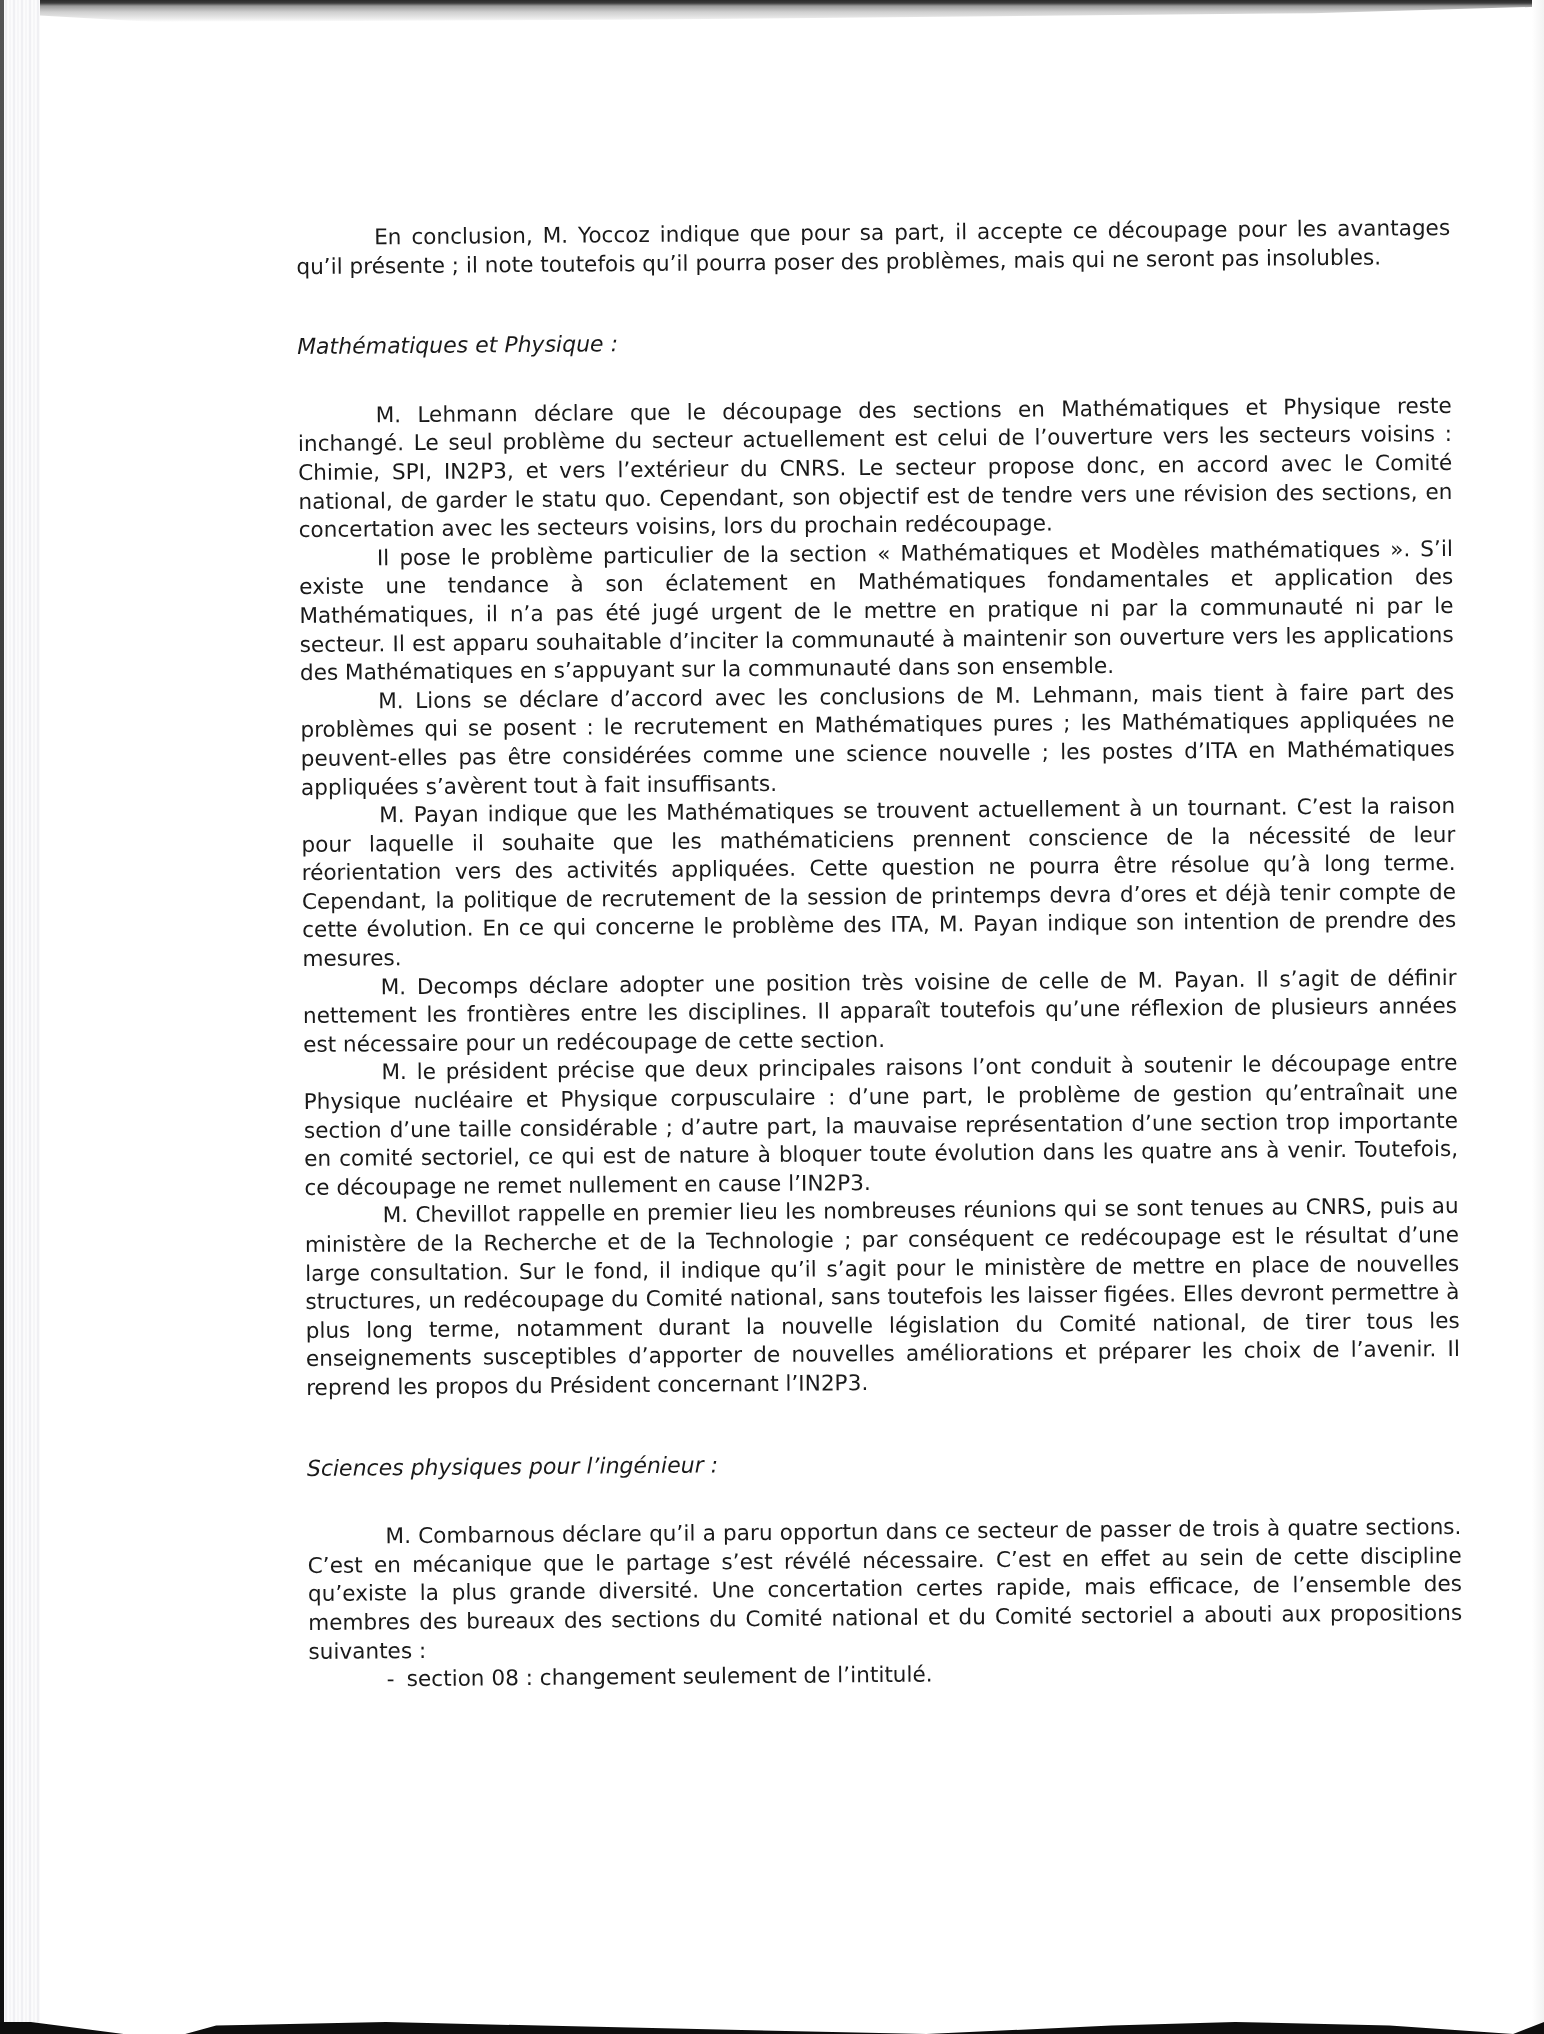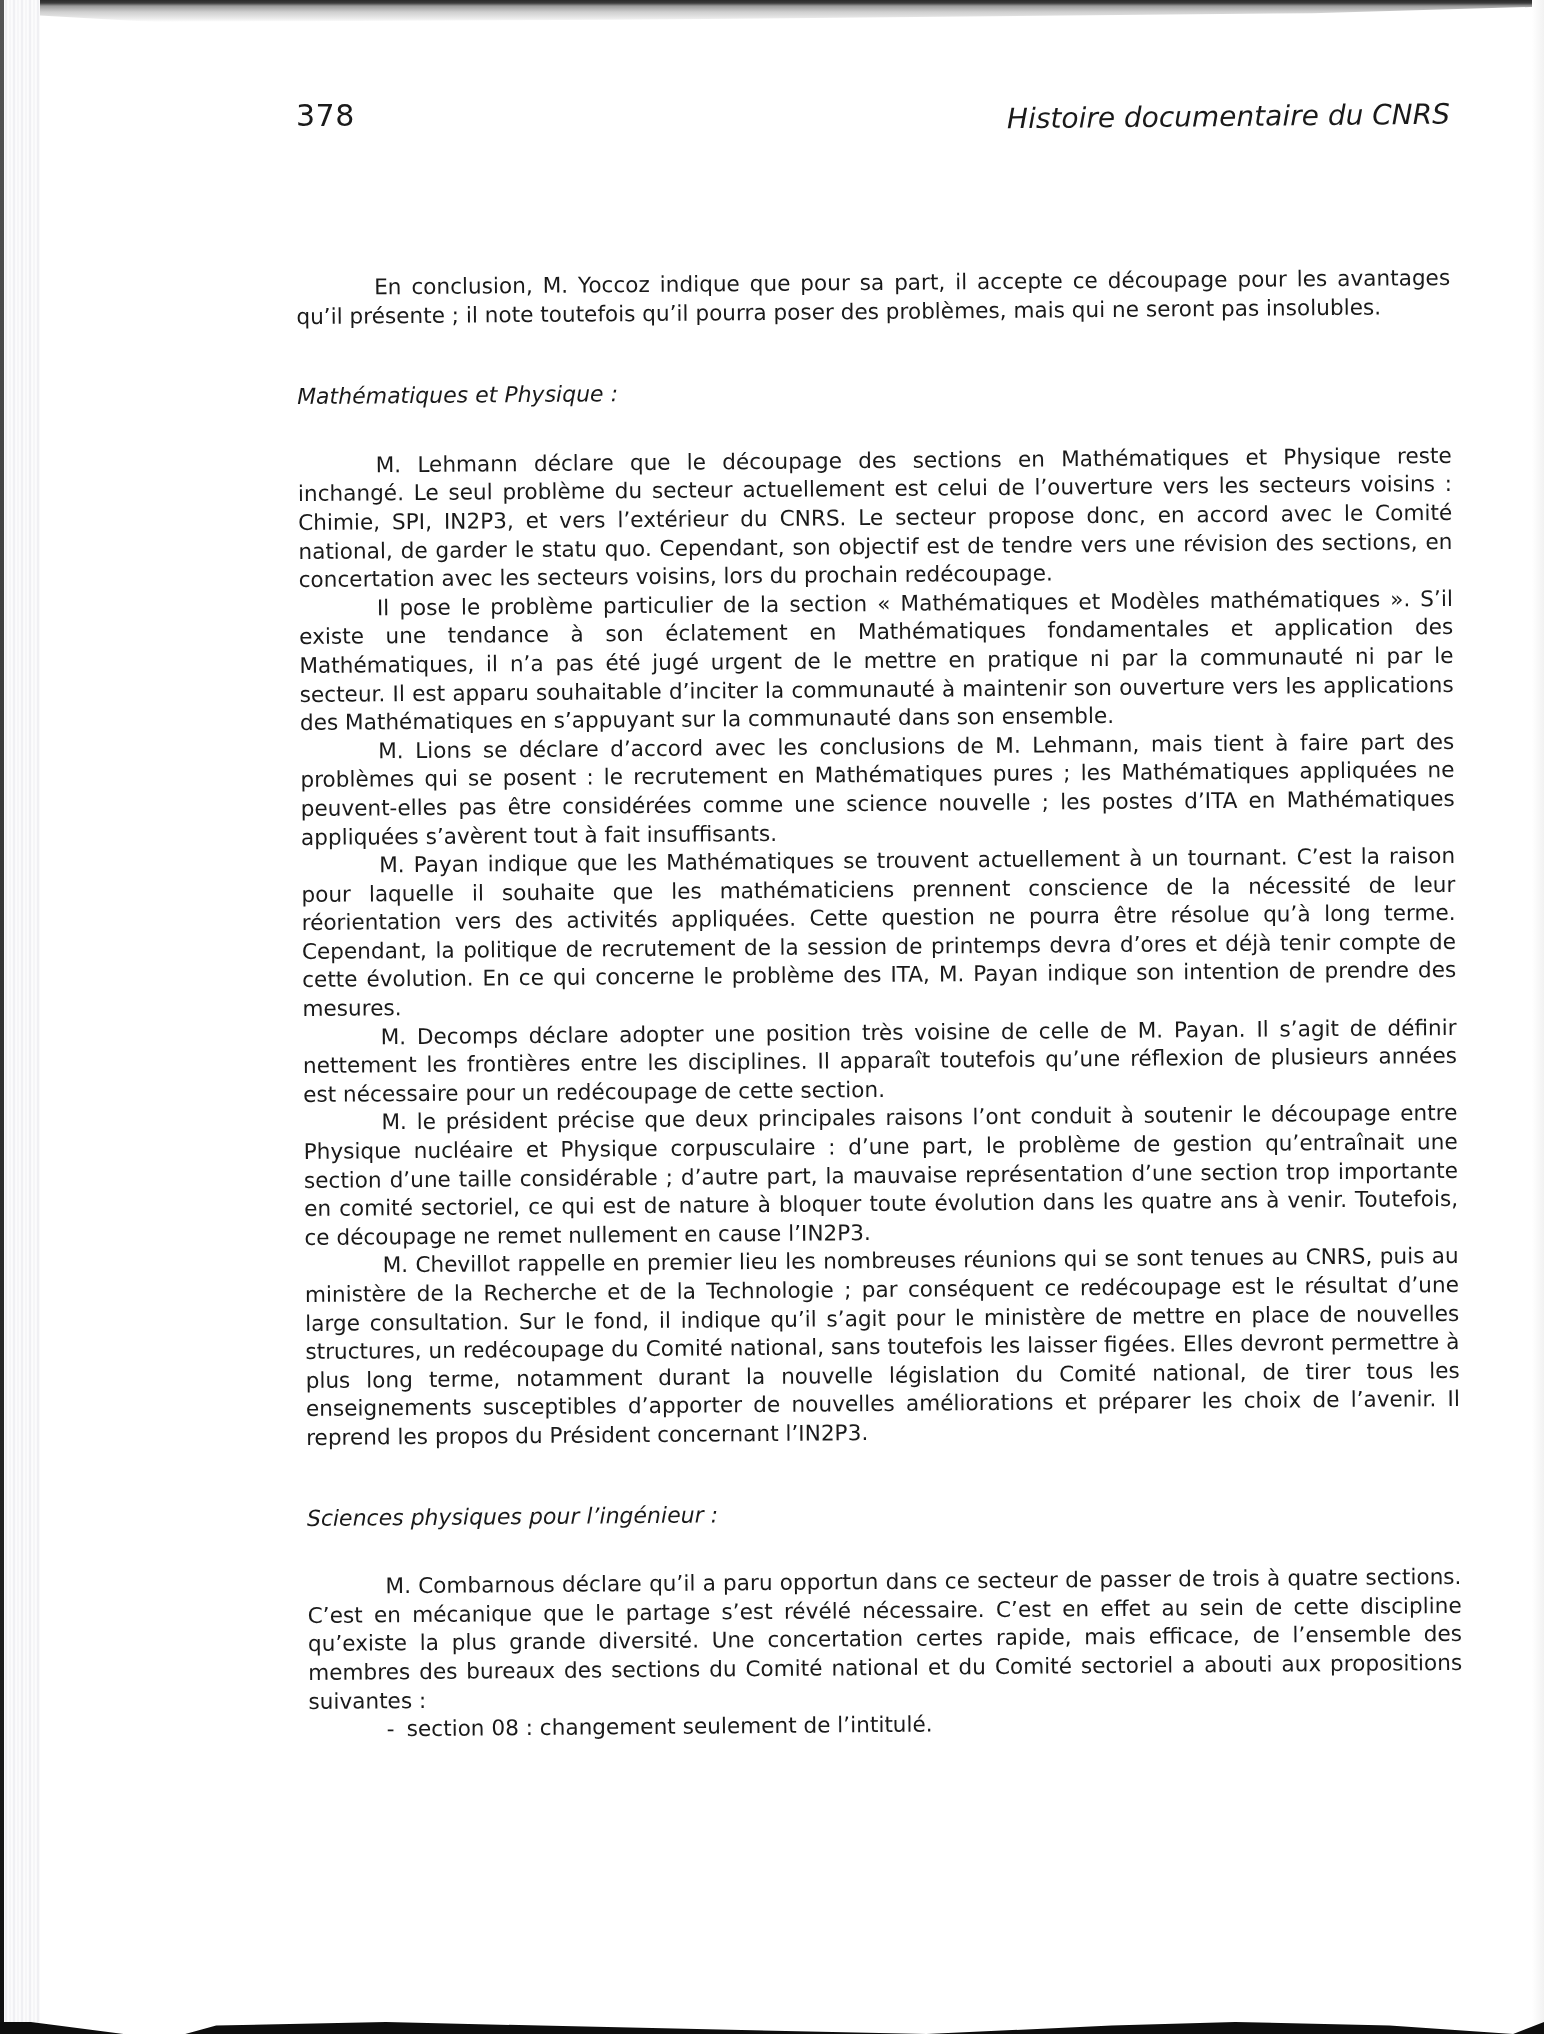--- a/index.html
+++ b/index.html
@@ -111,24 +111,20 @@
 </head>
 <body>
 
 <div class="top-edge"></div>
 <div class="left-edge"></div>
 <div class="right-shadow"></div>
 <div class="bottom-edge"></div>
 
 <div class="page">
 
-  <div class="running-head">
-    <span class="page-number">378</span>
-    <span class="running-title">Histoire documentaire du CNRS</span>
-  </div>
 
   <div class="body-text">
 
     <p class="para intro">En conclusion, M. Yoccoz indique que pour sa part, il accepte ce découpage pour les avantages qu’il présente ; il note toutefois qu’il pourra poser des problèmes, mais qui ne seront pas insolubles.</p>
 
     <div>
       <p class="section-heading">Mathématiques et Physique :</p>
       <p class="para">M. Lehmann déclare que le découpage des sections en Mathématiques et Physique reste inchangé. Le seul problème du secteur actuellement est celui de l’ouverture vers les secteurs voisins : Chimie, SPI, IN2P3, et vers l’extérieur du CNRS. Le secteur propose donc, en accord avec le Comité national, de garder le statu quo. Cependant, son objectif est de tendre vers une révision des sections, en concertation avec les secteurs voisins, lors du prochain redécoupage.</p>
       <p class="para">Il pose le problème particulier de la section « Mathématiques et Modèles mathématiques ». S’il existe une tendance à son éclatement en Mathématiques fondamentales et application des Mathématiques, il n’a pas été jugé urgent de le mettre en pratique ni par la communauté ni par le secteur. Il est apparu souhaitable d’inciter la communauté à maintenir son ouverture vers les applications des Mathématiques en s’appuyant sur la communauté dans son ensemble.</p>
       <p class="para">M. Lions se déclare d’accord avec les conclusions de M. Lehmann, mais tient à faire part des problèmes qui se posent : le recrutement en Mathématiques pures ; les Mathématiques appliquées ne peuvent-elles pas être considérées comme une science nouvelle ; les postes d’ITA en Mathématiques appliquées s’avèrent tout à fait insuffisants.</p>

